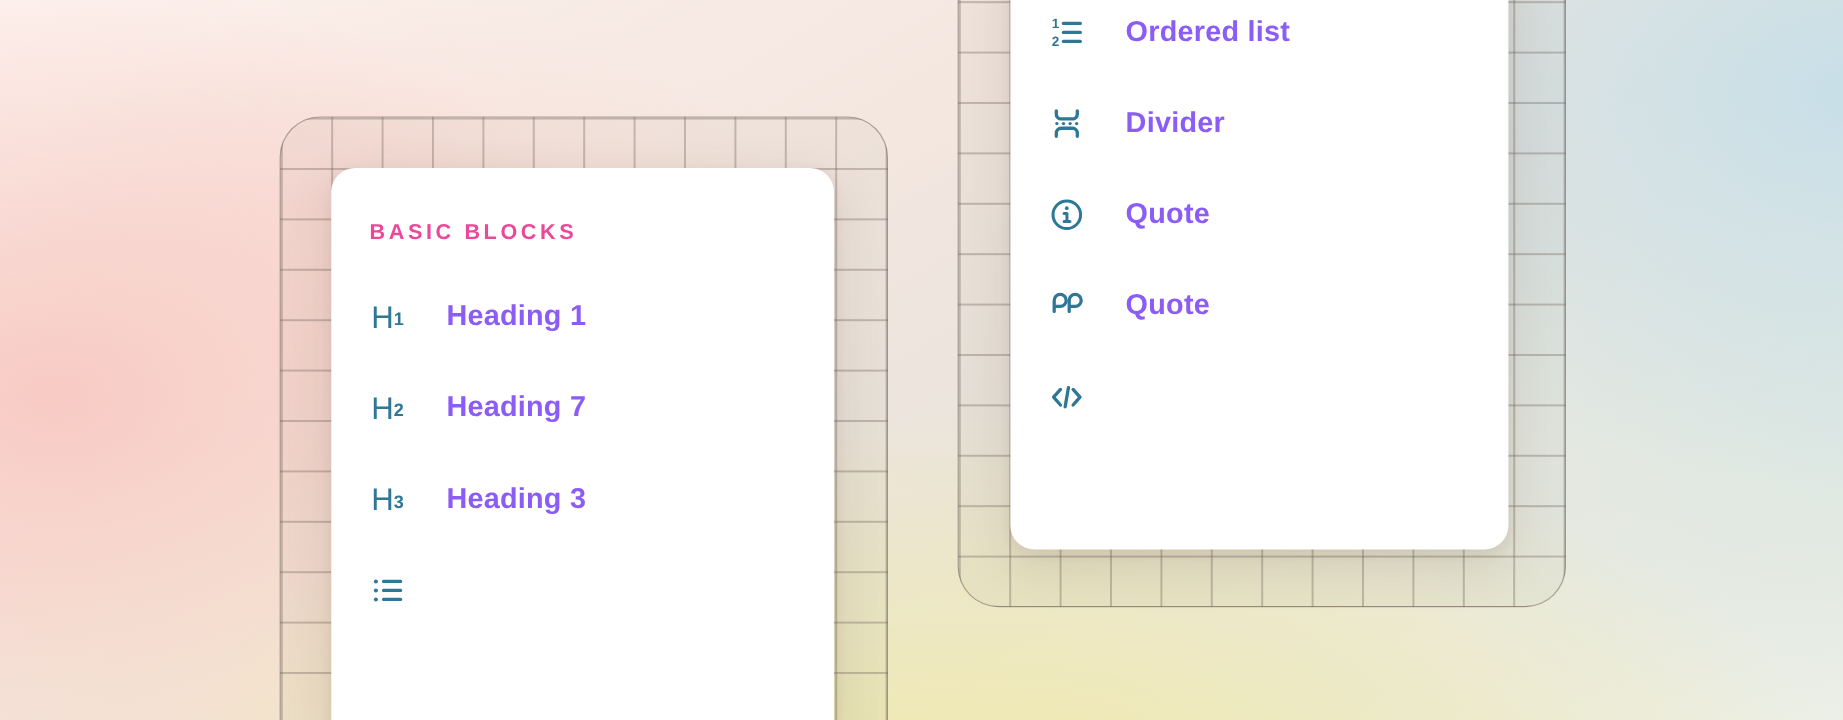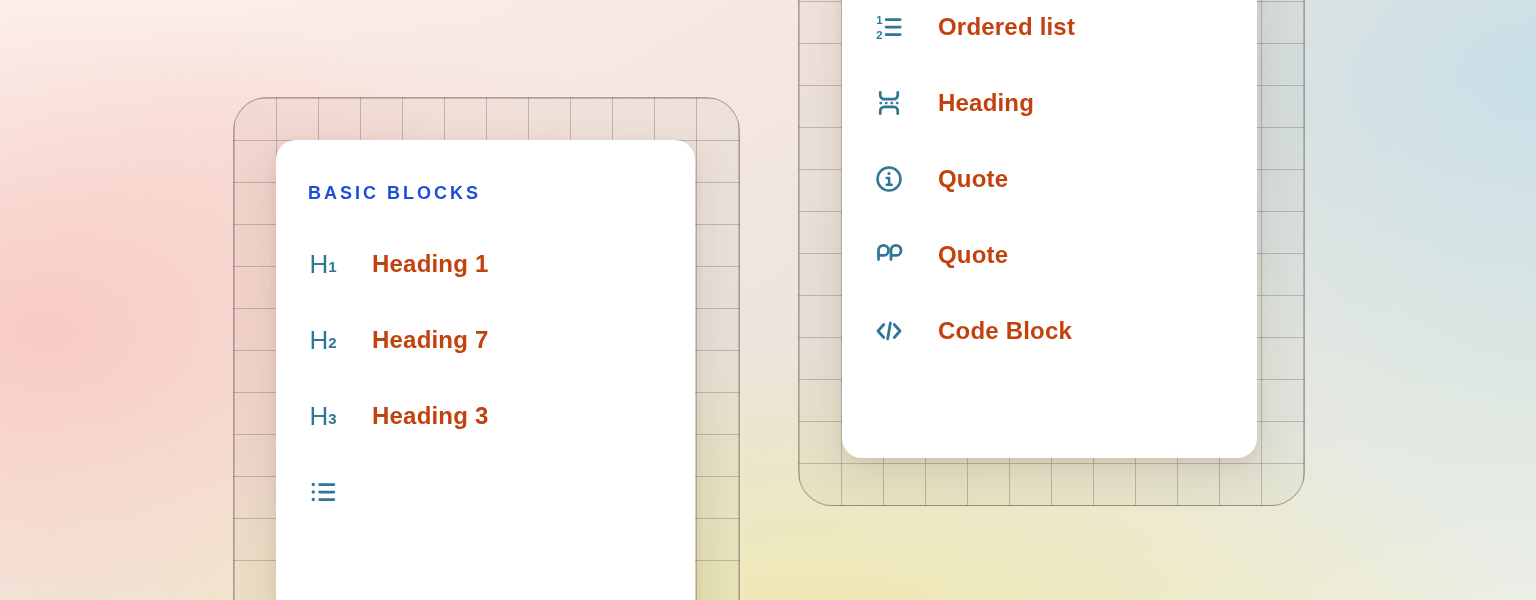--- a/index.html
+++ b/index.html
@@ -35,36 +35,36 @@
   
   .card{
     position:absolute;background:#ffffff;border-radius:20px;
     box-shadow:0 14px 40px rgba(96,70,56,0.14), 0 3px 10px rgba(96,70,56,0.07);
   }
   .card-left{left:276px;top:140px;width:419px;height:560px;}
   .card-right{left:842px;top:-50px;width:415px;height:508px;}
   .card-header{
     padding:44px 0 0 32px;
     font-size:18px;font-weight:700;letter-spacing:3px;
-    color:#1d4ed8;line-height:18px;
+    color:#ec4899;line-height:18px;
   }
   .items{margin-top:24px;}
   .card-right .items{margin:0;padding-top:39px;}
   .item{
     display:flex;align-items:center;height:76px;
     padding-left:32px;cursor:pointer;
   }
   .item .icon{
     width:30px;height:30px;flex:0 0 30px;
     display:flex;align-items:center;justify-content:center;
   }
   .item .label{
     margin-left:34px;
     font-size:24px;font-weight:700;letter-spacing:0.2px;
-    color:#c2410c;white-space:nowrap;
+    color:#8b5cf6;white-space:nowrap;
   }
   .h-icon{
     color:#2e7796;font-weight:400;font-size:26px;line-height:30px;
     display:inline-flex;align-items:baseline;justify-content:center;
   }
   .h-icon sub{font-size:15px;font-weight:600;line-height:1;transform:translateY(2px);}
   svg.blk{stroke:#2e7796;fill:none;stroke-width:2.2;stroke-linecap:round;stroke-linejoin:round;}
   svg.blk .fill{fill:#2e7796;stroke:none;}
   svg.blk text{fill:#2e7796;stroke:none;font-family:"Liberation Sans",sans-serif;font-weight:700;font-size:9px;}
 </style>
@@ -138,21 +138,21 @@
         <span class="icon">
           <svg class="blk" width="30" height="30" viewBox="0 0 24 24">
             <path d="M5 3.5 v2.2 a3.2 3.2 0 0 0 3.2 3.2 h7.6 a3.2 3.2 0 0 0 3.2 -3.2 V3.5"></path>
             <circle class="fill" cx="5.4" cy="12" r="1.1"></circle>
             <circle class="fill" cx="9.8" cy="12" r="1.1"></circle>
             <circle class="fill" cx="14.2" cy="12" r="1.1"></circle>
             <circle class="fill" cx="18.6" cy="12" r="1.1"></circle>
             <path d="M5 20.5 v-2.2 a3.2 3.2 0 0 1 3.2 -3.2 h7.6 a3.2 3.2 0 0 1 3.2 3.2 v2.2"></path>
           </svg>
         </span>
-        <span class="label">Heading</span>
+        <span class="label">Divider</span>
       </div>
 
       <div class="item">
         <span class="icon">
           <svg class="blk" width="30" height="30" viewBox="0 0 24 24">
             <circle cx="12" cy="12" r="9.2" stroke-width="2"></circle>
             <circle class="fill" cx="12" cy="7.6" r="1.25"></circle>
             <path d="M10.2 11.2 h1.9 v5 M10.2 16.5 h3.9" stroke-width="2"></path>
           </svg>
         </span>
@@ -170,19 +170,18 @@
       </div>
 
       <div class="item">
         <span class="icon">
           <svg class="blk" width="30" height="30" viewBox="0 0 24 24">
             <path d="M7.8 6.8 L3.2 12 L7.8 17.2"></path>
             <path d="M16.2 6.8 L20.8 12 L16.2 17.2"></path>
             <path d="M13.1 5.6 L10.9 18.4"></path>
           </svg>
         </span>
-        <span class="label">Code Block</span>
       </div>
 
     </div>
   </div>
 
 </div>
 
 </body></html>

